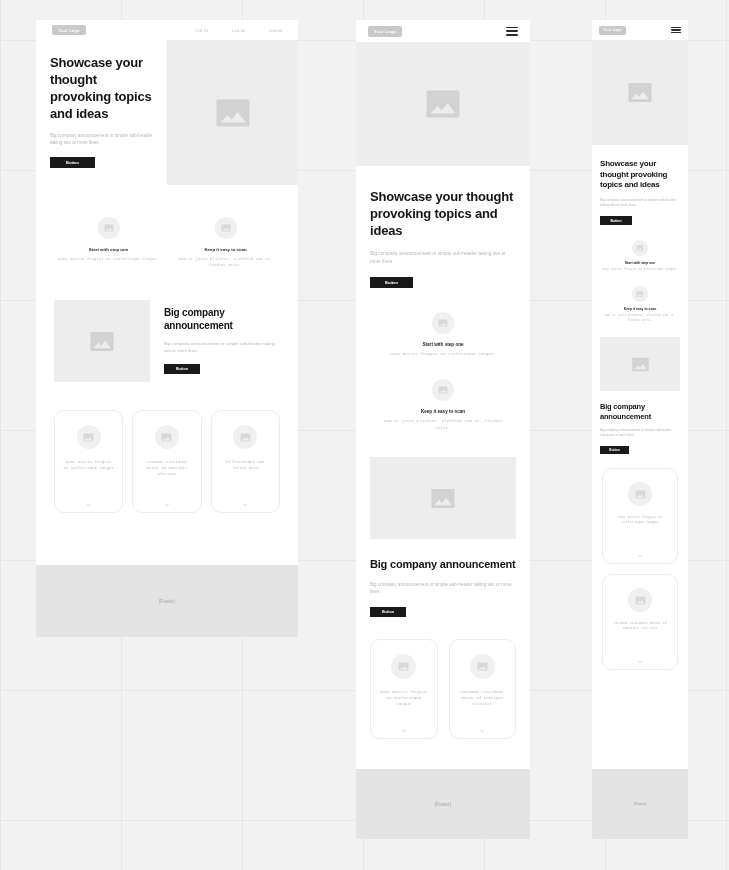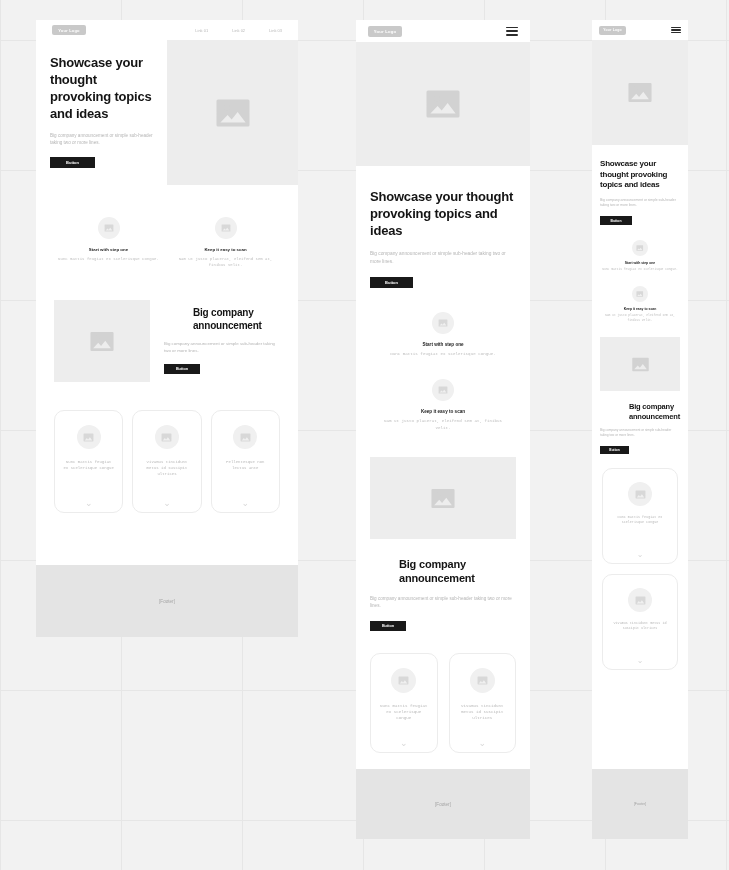--- a/index.html
+++ b/index.html
@@ -29,21 +29,21 @@
     font-weight:700; letter-spacing:.2px;
   }
   .navlink { color:#b9b9b9; }
   .hamburger { display:flex; flex-direction:column; justify-content:space-between; }
   .hamburger i { display:block; background:#2b2b2b; border-radius:1px; }
   .img-ph { background:#ededed; display:flex; align-items:center; justify-content:center; }
   .img-ph svg { fill:#d2d2d2; }
   .circle-ph { background:#f0f0f0; border-radius:50%; display:flex; align-items:center; justify-content:center; }
   .circle-ph svg { fill:#d8d8d8; }
   .h1 { color:#141414; font-weight:700; letter-spacing:-0.2px; }
-  .h2 { color:#141414; font-weight:700; letter-spacing:-0.2px;margin-left:29px; }
+  .h2 { color:#141414; font-weight:700; letter-spacing:-0.2px; }
   .sub { color:#b5b5b5; }
   .btn { background:#191919; color:#ffffff; display:inline-flex; align-items:center; justify-content:center; font-weight:700; }
   .feat-t { color:#1d1d1d; font-weight:700; text-align:center; }
   .feat-b { color:#bdbdbd; text-align:center; font-family:"Liberation Mono", monospace; }
   .card {
     background:#ffffff; border:1px solid #ececec; border-radius:10px;
     display:flex; flex-direction:column; align-items:center;
   }
   .card-t { color:#b9b9b9; text-align:center; font-family:"Liberation Mono", monospace; }
   .chev { color:#d8d8d8; }

